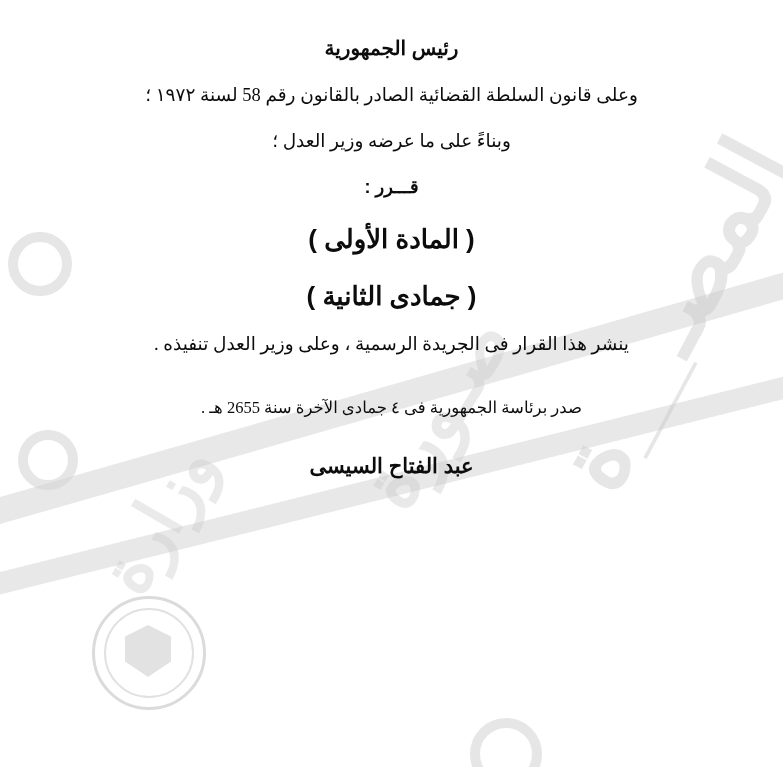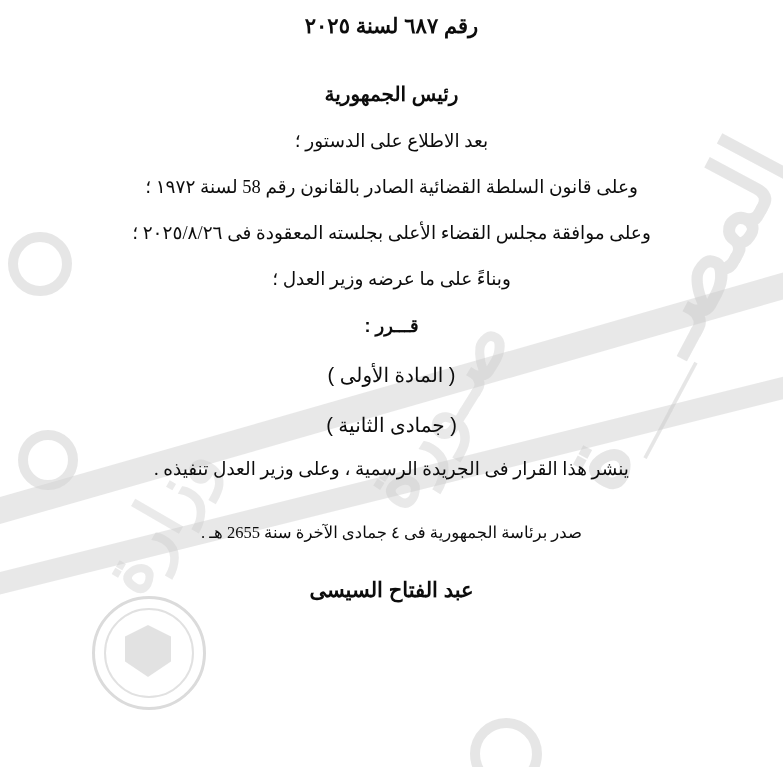--- a/index.html
+++ b/index.html
@@ -115,43 +115,43 @@
     font-size: 21px;
     text-align: center;
     margin-top: 4px;
     letter-spacing: .5px;
   }
   .president-title {
     font-family: "Liberation Sans", sans-serif;
     font-weight: bold;
     font-size: 20px;
     text-align: center;
-    margin-top: 44px;
+    margin-top: 26px;
   }
   .preamble {
     font-size: 18.5px;
     line-height: 1.25;
     margin-top: 24px;
   }
   .preamble .p-line {
     text-align: center;
     margin-bottom: 23px;
   }
   .decided {
     font-family: "Liberation Sans", sans-serif;
     font-weight: bold;
     font-size: 18px;
     text-align: center;
     margin-top: 12px;
     letter-spacing: 3px;
   }
   .article-heading {
     font-family: "Liberation Sans", sans-serif;
-    font-weight: normal;
-    font-size: 20px;
+    font-weight: bold;
+    font-size: 26px;
     text-align: center;
     margin-top: 26px;
   }
   .article-body {
     font-size: 18.5px;
     line-height: 1.95;
     margin-top: 14px;
     padding: 0 6px;
   }
   .article-body.a1 {
@@ -190,28 +190,25 @@
   <div class="wm-dot d2"></div>
   <div class="wm-dot d3"></div>
   <div class="wm-text wm-1">المصـ__ة</div>
   <div class="wm-text wm-2">صـورة</div>
   <div class="wm-text wm-3">وزارة</div>
   <div class="wm-seal"></div>
 </div>
 
 <div id="doc">
 
-  <div class="decree-number">رقم ٦٨٧ لسنة ٢٠٢٥</div>
 
   <div class="president-title">رئيس الجمهورية</div>
 
   <div class="preamble">
-    <div class="p-line">بعد الاطلاع على الدستور ؛</div>
     <div class="p-line">وعلى قانون السلطة القضائية الصادر بالقانون رقم 58 لسنة ١٩٧٢ ؛</div>
-    <div class="p-line">وعلى موافقة مجلس القضاء الأعلى بجلسته المعقودة فى ٢٠٢٥/٨/٢٦ ؛</div>
     <div class="p-line">وبناءً على ما عرضه وزير العدل ؛</div>
   </div>
 
   <div class="decided">قـــرر :</div>
 
   <div>
     <div class="article-heading">( المادة الأولى )</div>
   </div>
 
   <div>

